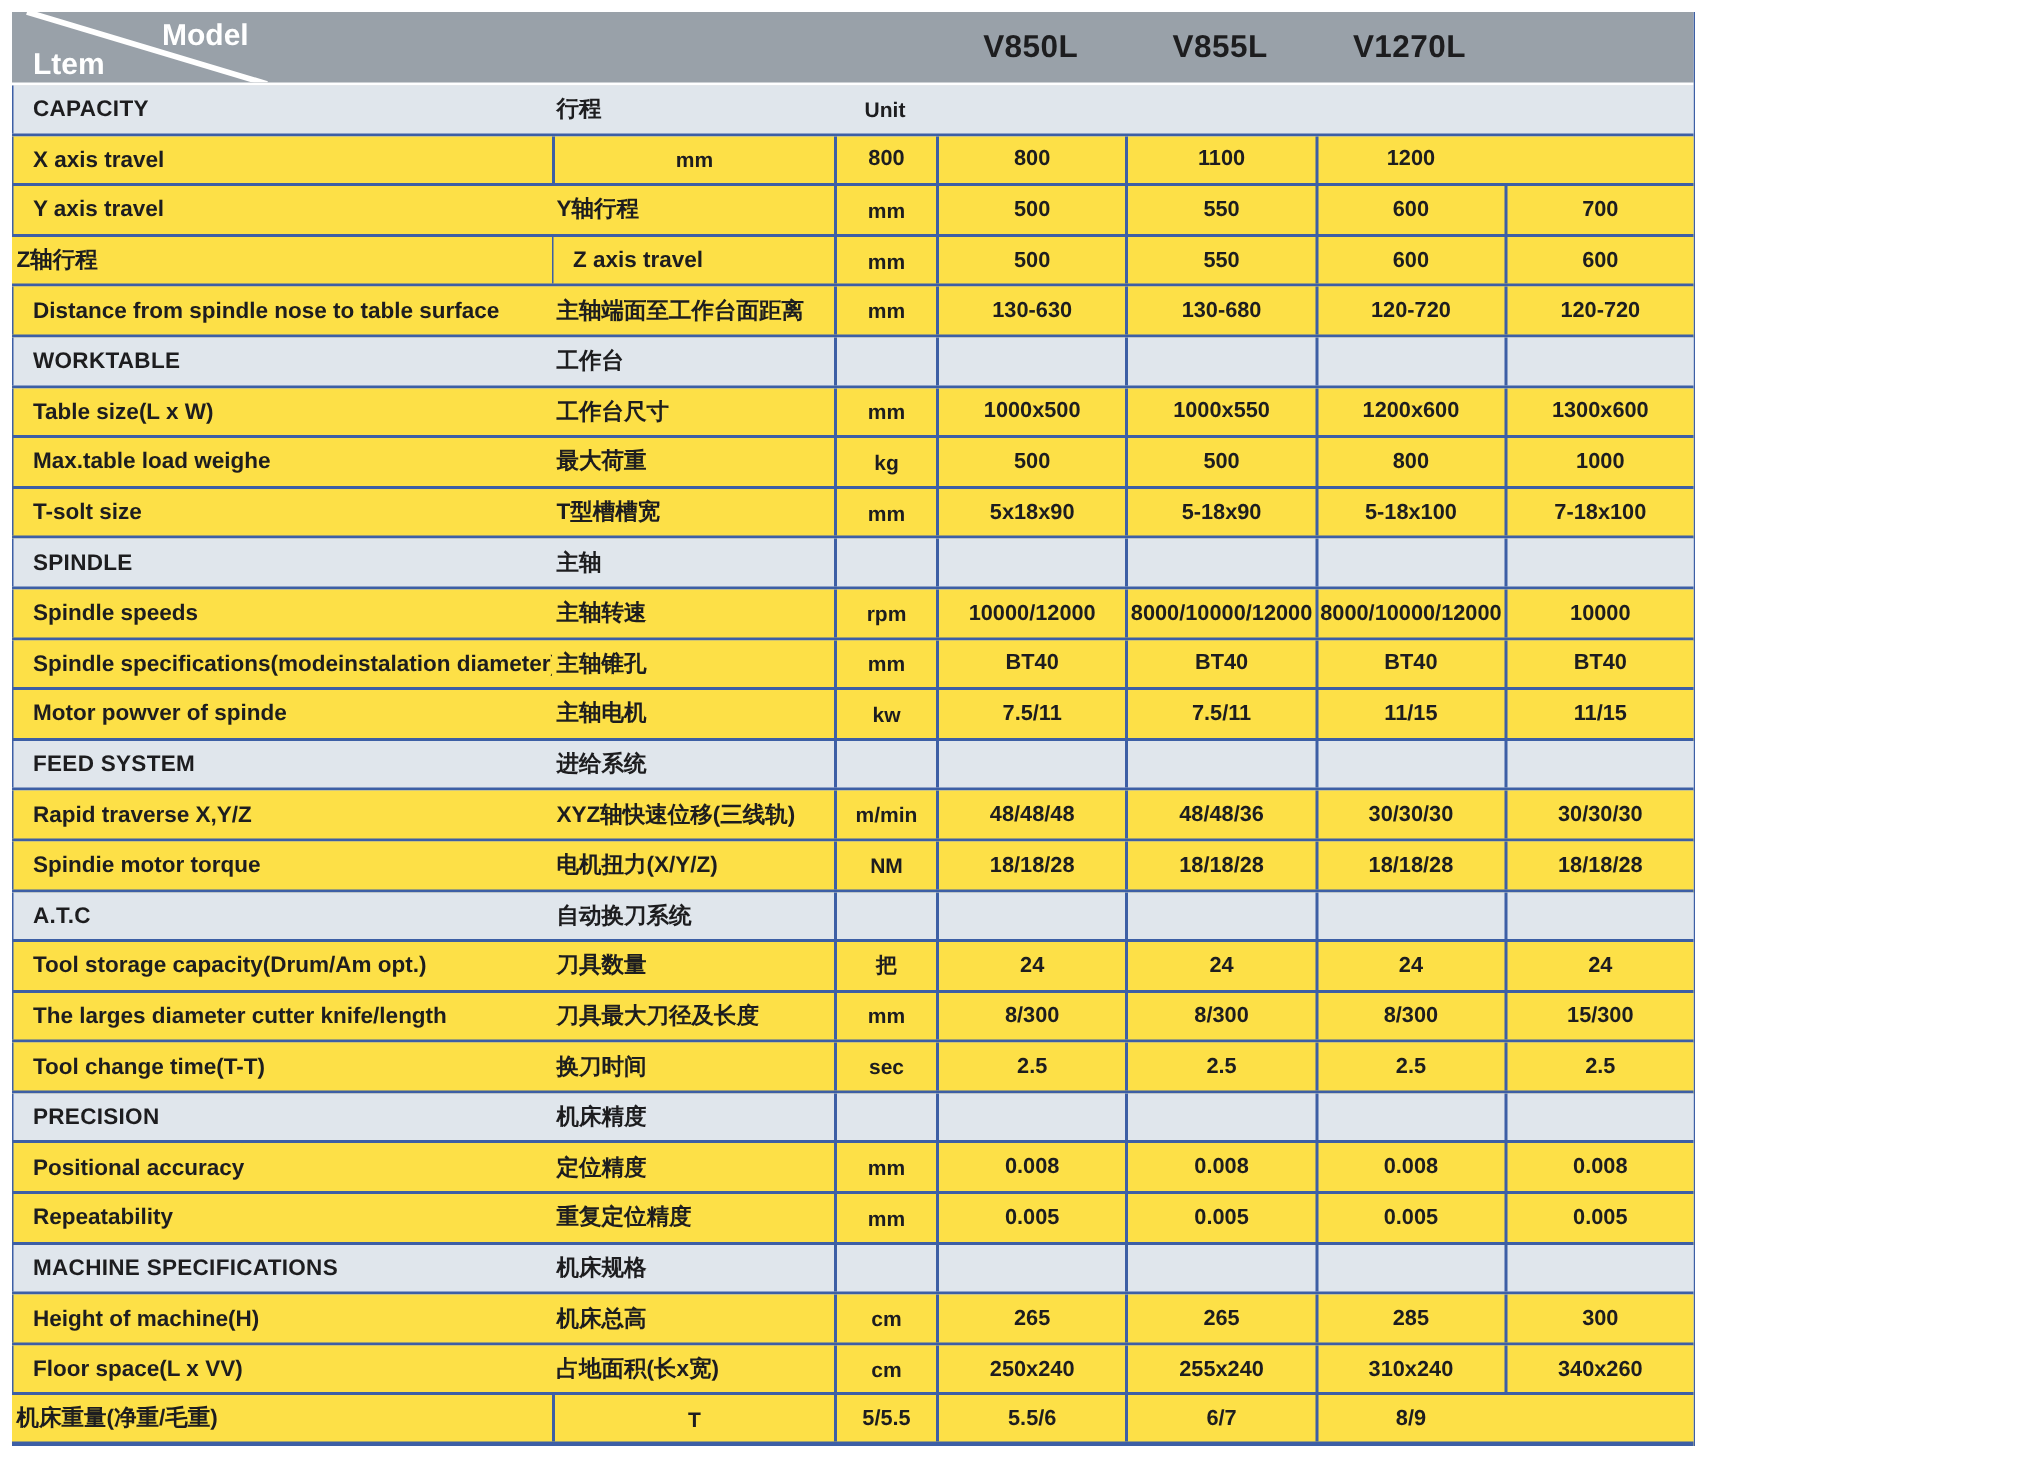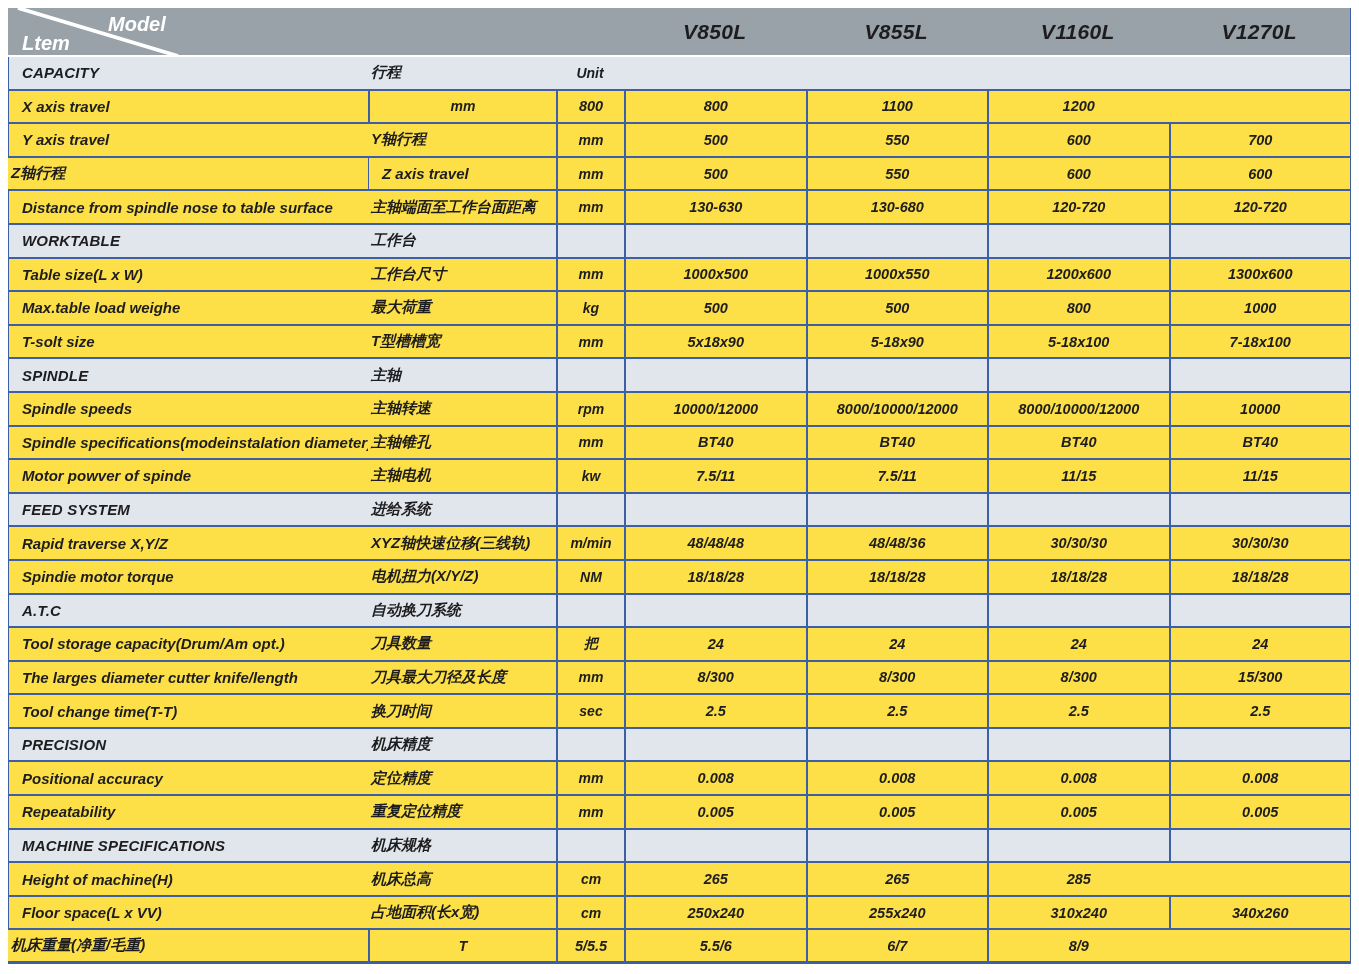--- a/index.html
+++ b/index.html
@@ -4,21 +4,21 @@
 <style>
   :root{
     --blue:#3d5fa5;
     --header-bg:#99a1a9;
     --section-bg:#e0e6ec;
     --ink:#1d1d1f;
   }
   *{margin:0;box-sizing:border-box;}
   body{background:#ffffff;font-family:"Liberation Sans", sans-serif;-webkit-font-smoothing:antialiased;}
   .page{width:1359px;height:974px;background:#fff;padding:8px;}
-  .table{width:1343px;border-right:1px solid var(--blue);font-style:italic;}
+  .table{width:1122px;border-right:1px solid var(--blue);}
   .row{display:grid;grid-template-columns:360px 188px 68px 1fr 1fr 1fr 1fr;align-items:stretch;}
   
   .row.header{height:49px;background:var(--header-bg);border-bottom:2px solid #fff;grid-template-columns:616px 1fr 1fr 1fr 1fr;}
   .corner{position:relative;overflow:hidden;}
   .corner svg{position:absolute;inset:0;width:100%;height:100%;}
   .corner .lbl{position:absolute;color:#fff;font-weight:800;font-size:20px;line-height:1;}
   .corner .lbl-model{left:100px;top:6px;}
   .corner .lbl-item{left:14px;top:25px;}
   .model-cell{display:flex;align-items:center;justify-content:center;color:#fff;font-weight:800;font-size:21px;letter-spacing:.3px;}
   
@@ -44,21 +44,20 @@
     <div class="row header">
       <div class="cell corner">
         <svg viewBox="0 0 616 49" preserveAspectRatio="none">
           <line x1="10" y1="0" x2="170" y2="50" stroke="#ffffff" stroke-width="4"></line>
         </svg>
         <span class="lbl lbl-model">Model</span>
         <span class="lbl lbl-item">Ltem</span>
       </div>
       <div class="cell model-cell">V850L</div>
       <div class="cell model-cell">V855L</div>
-      <div class="cell model-cell">V1160L</div>
       <div class="cell model-cell">V1270L</div>
     </div>
 
     <div>
         <div class="row section first-section">
           <div class="cell c-en">CAPACITY</div>
           <div class="cell c-cn">行程</div>
           <div class="cell c-unit">Unit</div>
           <div class="cell c-val"></div>
           <div class="cell c-val"></div>
@@ -271,20 +270,21 @@
           <div class="cell c-val"></div>
           <div class="cell c-val"></div>
         </div>
         <div class="row data">
           <div class="cell c-en">Height of machine(H)</div>
           <div class="cell c-cn">机床总高</div>
           <div class="cell c-unit">cm</div>
           <div class="cell c-val">265</div>
           <div class="cell c-val">265</div>
           <div class="cell c-val">285</div>
+          <div class="cell c-val">300</div>
         </div>
         <div class="row data">
           <div class="cell c-en">Floor space(L x VV)</div>
           <div class="cell c-cn">占地面积(长x宽)</div>
           <div class="cell c-unit">cm</div>
           <div class="cell c-val">250x240</div>
           <div class="cell c-val">255x240</div>
           <div class="cell c-val">310x240</div>
           <div class="cell c-val">340x260</div>
         </div>

